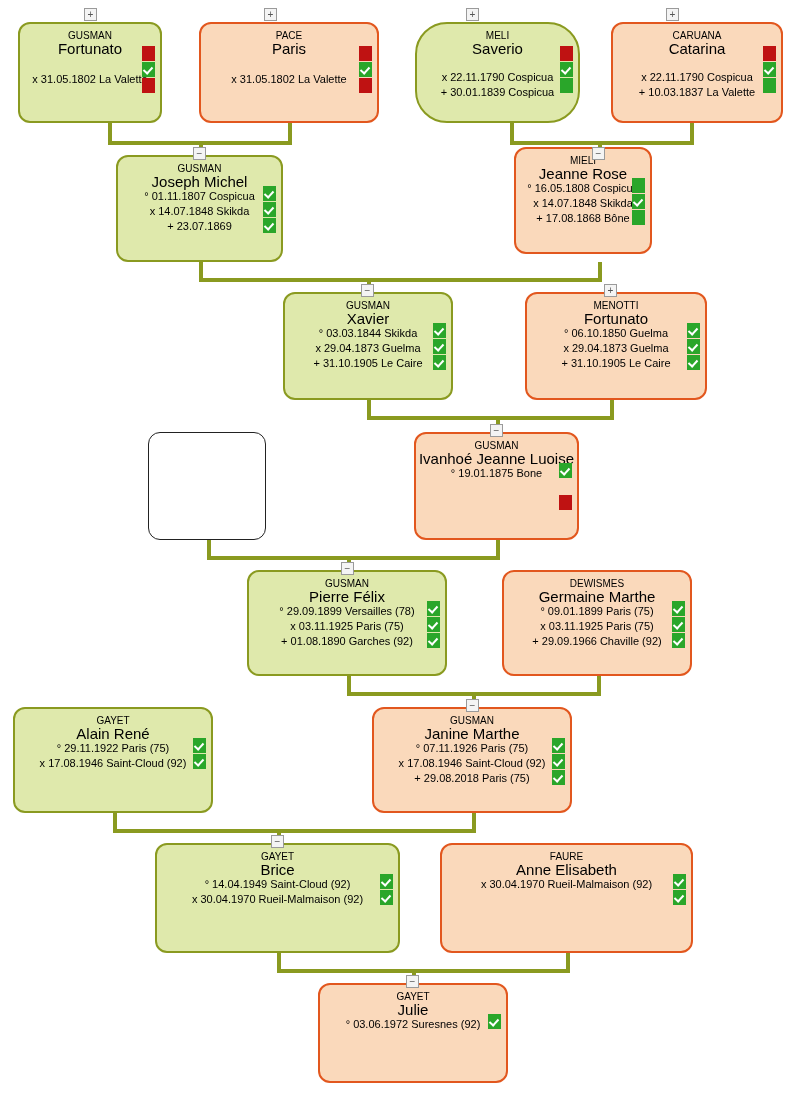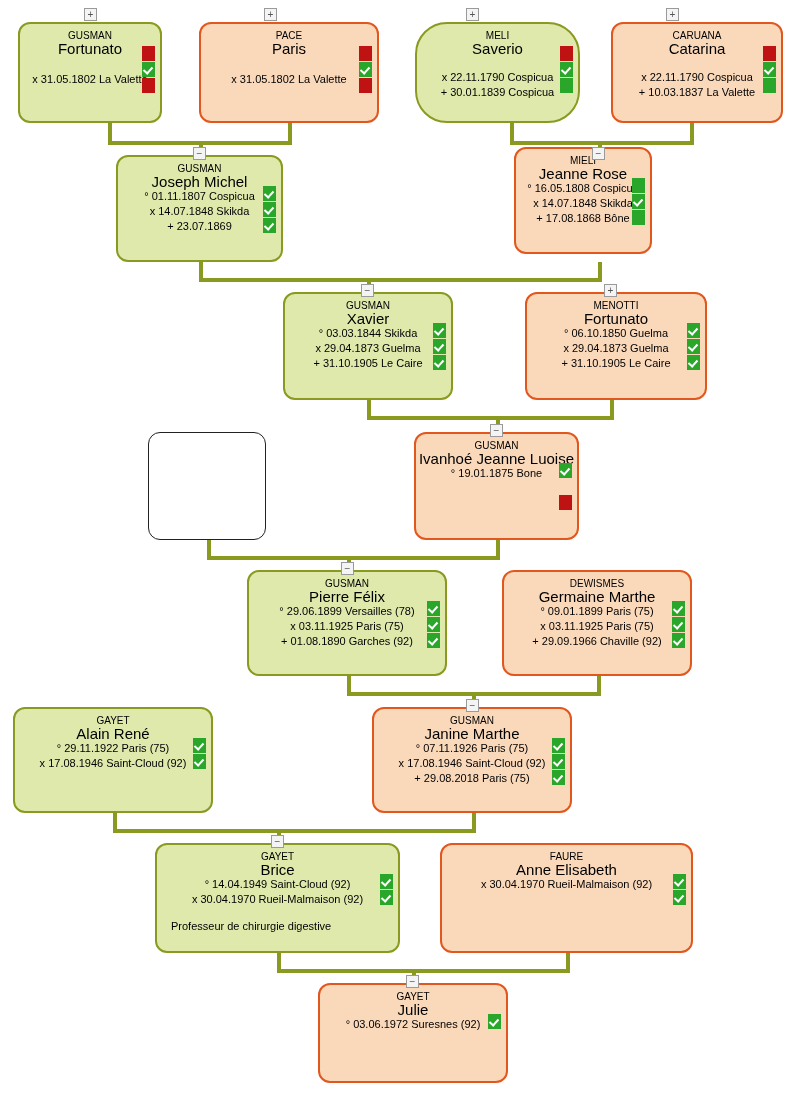--- a/index.html
+++ b/index.html
@@ -220,21 +220,21 @@
       <div class="badge greenchk"></div>
       <div class="badge spacer"></div>
       <div class="badge red"></div>
     </div>
   </div>
   <div class="toggle" style="left:490px;top:424px;">−</div>
 
   <div class="node green" style="left:247px;top:570px;width:200px;height:106px;">
     <div class="surname">GUSMAN</div>
     <div class="given">Pierre Félix</div>
-    <div class="evt">° 29.06.1899 Versailles (78)</div>
+    <div class="evt">° 29.09.1899 Versailles (78)</div>
     <div class="evt">x 03.11.1925 Paris (75)</div>
     <div class="evt">+ 01.08.1890 Garches (92)</div>
     <div class="badges" style="right:5px;top:29px;">
       <div class="badge greenchk"></div>
       <div class="badge greenchk"></div>
       <div class="badge greenchk"></div>
     </div>
   </div>
   <div class="toggle" style="left:341px;top:562px;">−</div>
 
@@ -274,21 +274,20 @@
       <div class="badge greenchk"></div>
     </div>
   </div>
   <div class="toggle" style="left:466px;top:699px;">−</div>
 
   <div class="node green" style="left:155px;top:843px;width:245px;height:110px;">
     <div class="surname">GAYET</div>
     <div class="given">Brice</div>
     <div class="evt">° 14.04.1949 Saint-Cloud (92)</div>
     <div class="evt">x 30.04.1970 Rueil-Malmaison (92)</div>
-    <div class="occ">Professeur de chirurgie digestive</div>
     <div class="badges" style="right:5px;top:29px;">
       <div class="badge greenchk"></div>
       <div class="badge greenchk"></div>
     </div>
   </div>
   <div class="toggle" style="left:271px;top:835px;">−</div>
 
   <div class="node orange" style="left:440px;top:843px;width:253px;height:110px;">
     <div class="surname">FAURE</div>
     <div class="given">Anne Elisabeth</div>

